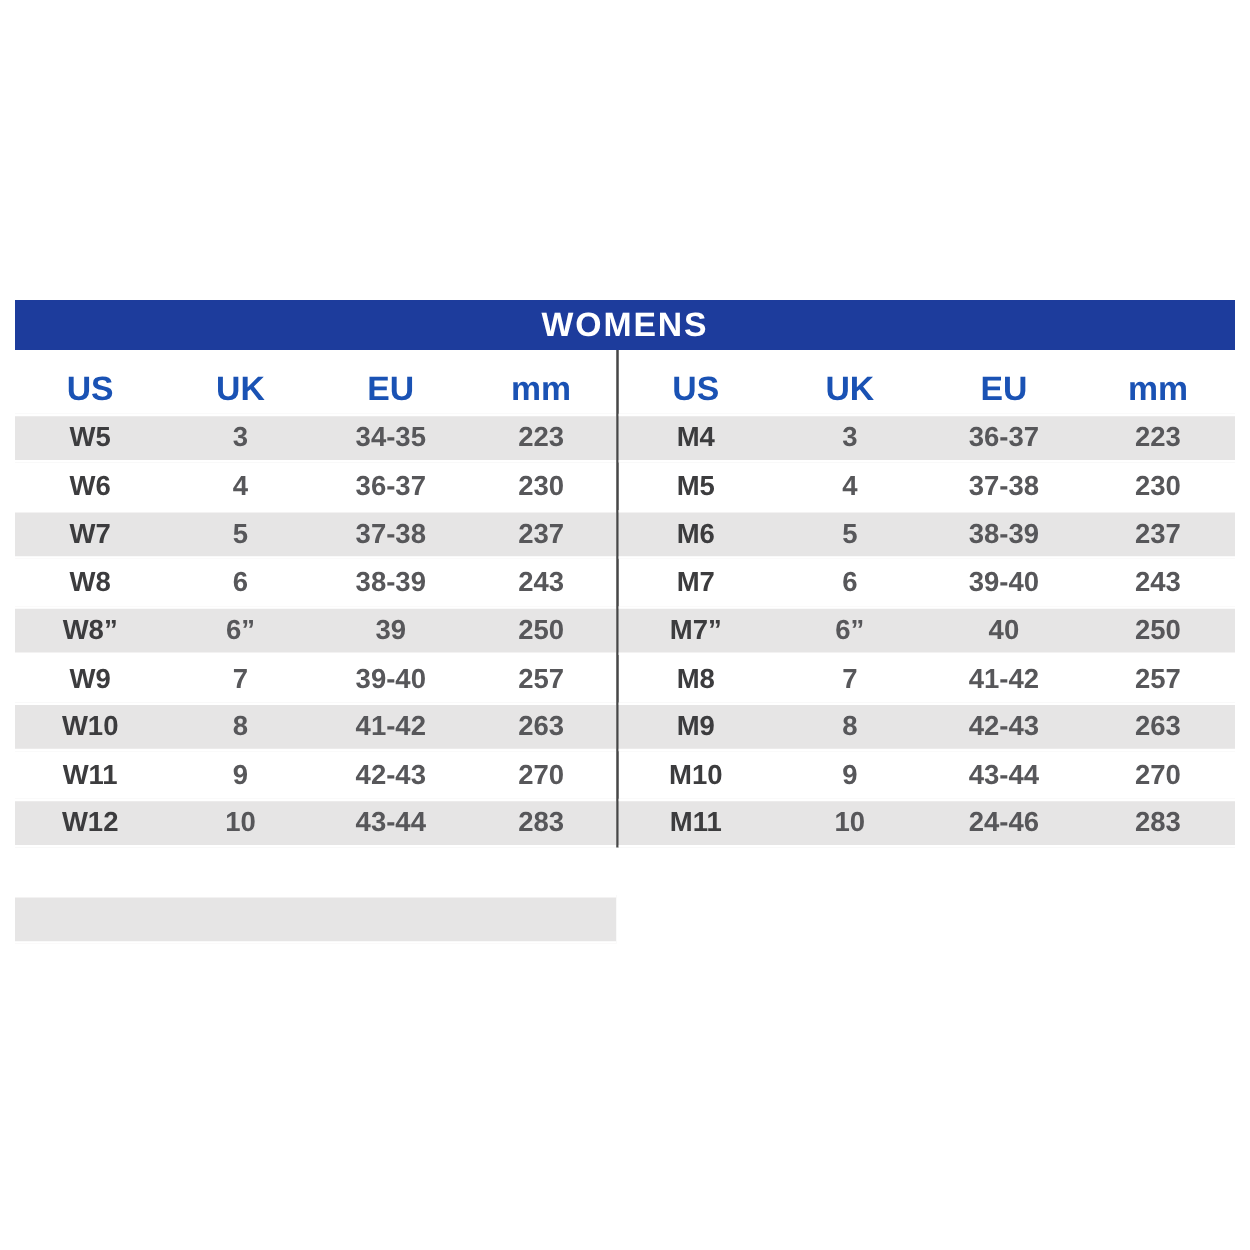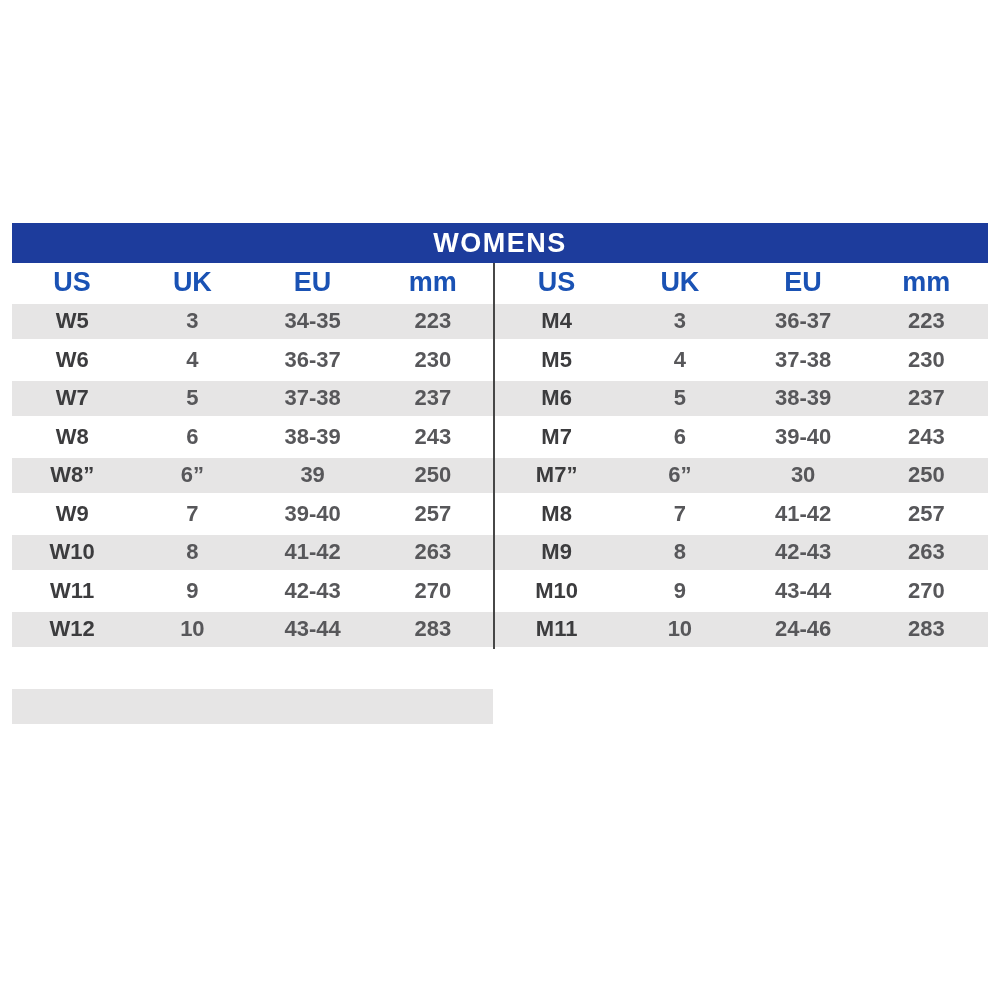--- a/index.html
+++ b/index.html
@@ -10,21 +10,21 @@
   }
   .canvas {
     position: relative;
     width: 1000px;
     height: 1000px;
     background: #ffffff;
     overflow: hidden;
   }
   .chart {
     position: absolute;
-    top: 223px;
+    top: 240px;
     left: 12px;
     width: 976px;
   }
   .band {
     display: flex;
     height: 40px;
     background: var(--band-bg, #1d3c9c);
   }
   .band-title {
     flex: 1;
@@ -53,20 +53,21 @@
     height: 38.5px;
     box-sizing: border-box;
   }
   .row.gray {
     background: var(--row-alt, #e6e5e5);
     border-top: 2px solid #ffffff;
     border-bottom: 2px solid #ffffff;
   }
   .row.header-row {
     height: 39px;
+    margin-top: 12px;
   }
   .cell {
     flex: 1;
     text-align: center;
     font-weight: bold;
     font-size: 22px;
     color: var(--value-text, #57575a);
     white-space: nowrap;
   }
   .cell.us {
@@ -189,21 +190,21 @@
           </div>
           <div class="row">
             <div class="cell us">M7</div>
             <div class="cell">6</div>
             <div class="cell">39-40</div>
             <div class="cell">243</div>
           </div>
           <div class="row gray">
             <div class="cell us">M7”</div>
             <div class="cell">6”</div>
-            <div class="cell">30</div>
+            <div class="cell">40</div>
             <div class="cell">250</div>
           </div>
           <div class="row">
             <div class="cell us">M8</div>
             <div class="cell">7</div>
             <div class="cell">41-42</div>
             <div class="cell">257</div>
           </div>
           <div class="row gray">
             <div class="cell us">M9</div>

